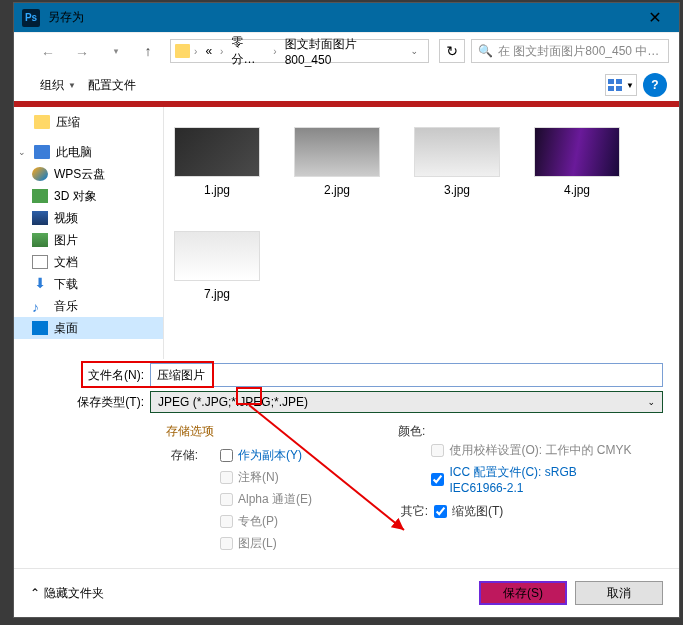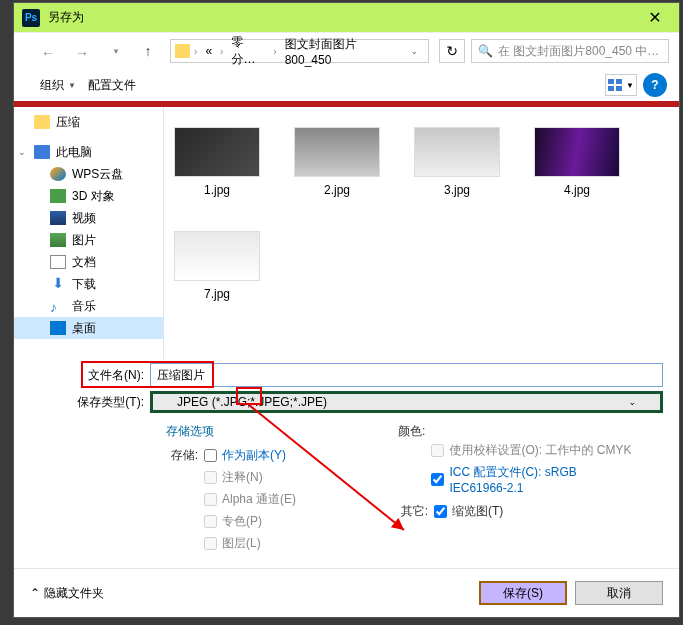--- a/index.html
+++ b/index.html
@@ -1,18 +1,18 @@
 <!DOCTYPE html>
 <html><head>
   <meta charset="utf-8">
   <style>
     * { margin: 0; padding: 0; box-sizing: border-box; font-family: "Microsoft YaHei", "Segoe UI", sans-serif; font-size: 12px; }
     body { background: #3a3a3a; width: 683px; height: 625px; position: relative; }
     .dialog { position: absolute; top: 2px; left: 13px; width: 667px; height: 616px; background: #fff; border: 1px solid #555; display: flex; flex-direction: column; }
-    .titlebar { height: 30px; background: #bef264; display: flex; align-items: center; padding: 0 4px 0 8px; border-bottom: 1px solid #eee; }
+    .titlebar { height: 30px; background: #0369a1; display: flex; align-items: center; padding: 0 4px 0 8px; border-bottom: 1px solid #eee; }
     .titlebar .ps-icon { width: 18px; height: 18px; background: #001e36; color: #31a8ff; font-size: 10px; font-weight: bold; display: flex; align-items: center; justify-content: center; border-radius: 2px; margin-right: 8px; }
     .titlebar .title { flex: 1; }
     .titlebar .close { width: 40px; height: 28px; display: flex; align-items: center; justify-content: center; font-size: 16px; cursor: pointer; }
 
     .navbar { height: 36px; display: flex; align-items: center; padding: 0 10px 0 20px; gap: 6px; }
     .nav-arrow { width: 28px; height: 24px; display: flex; align-items: center; justify-content: center; color: #888; font-size: 14px; }
     .nav-up { width: 24px; height: 24px; display: flex; align-items: center; justify-content: center; color: #444; font-size: 14px; }
     .breadcrumb { flex: 1; height: 24px; border: 1px solid #ccc; display: flex; align-items: center; padding: 0 4px; gap: 4px; margin: 0 4px; }
     .breadcrumb .folder-icon { width: 16px; height: 14px; background: #ffd868; border-radius: 1px; }
     .breadcrumb .sep { color: #888; font-size: 10px; }
@@ -27,21 +27,21 @@
     .tb-btn .drop { font-size: 8px; color: #555; }
     .tb-right { margin-left: auto; display: flex; align-items: center; gap: 6px; }
     .view-btn { width: 32px; height: 22px; border: 1px solid #ccc; display: flex; align-items: center; justify-content: center; }
     .help-btn { width: 24px; height: 24px; border-radius: 50%; background: #0078d4; color: #fff; display: flex; align-items: center; justify-content: center; font-weight: bold; }
 
     .content { flex: 1; display: flex; min-height: 0; }
     .sidebar { width: 150px; border-right: 1px solid #e5e5e5; padding: 4px 0; overflow-y: auto; overflow-x: hidden; }
     .tree-item { display: flex; align-items: center; padding: 2px 6px 2px 16px; height: 22px; cursor: pointer; gap: 6px; white-space: nowrap; }
     .tree-item.selected { background: #cde8ff; }
     .tree-item.root { padding-left: 4px; }
-    .tree-item.child { padding-left: 36px; }
+    .tree-item.child { padding-left: 18px; }
     .ti-icon { width: 16px; height: 14px; flex-shrink: 0; }
     .ico-folder { background: #ffd868; border-radius: 1px; }
     .ico-pc { background: #3b7dd8; border-radius: 1px; }
     .ico-cloud { background: linear-gradient(135deg,#ffa815,#0078d4); border-radius: 50%; }
     .ico-3d { background: #4a9e4a; }
     .ico-video { background: linear-gradient(#2d5fa8,#1a3766); }
     .ico-pic { background: linear-gradient(#58a858,#3a7e3a); }
     .ico-doc { background: #fff; border: 1px solid #888; }
     .ico-dl { color: #2d7dd8; background: none; font-size: 14px; text-align: center; line-height: 12px; }
     .ico-music { color: #2d7dd8; background: none; font-size: 14px; }
@@ -57,37 +57,37 @@
     .thumb-img.t2 { background: linear-gradient(#888,#ccc); }
     .thumb-img.t3 { background: linear-gradient(#c8c8c8,#f0f0f0); }
     .thumb-img.t4 { background: linear-gradient(100deg,#1a0a2a,#6a1a9a,#1a0a3a); }
     .thumb-img.t5 { background: linear-gradient(#e8e8e8,#fff); }
     .thumb-label { text-align: center; }
 
     .form-area { padding: 4px 16px 10px 16px; position: relative; }
     .form-row { display: flex; align-items: center; margin-bottom: 4px; }
     .form-label { width: 120px; text-align: right; padding-right: 6px; }
     .form-input { flex: 1; height: 24px; border: 1px solid #7a9fd4; padding: 1px 6px; outline: none; }
-    .form-select { flex: 1; height: 22px; border: 3px solid #14532d; background: #eaeaea; padding: 0 24px; display: flex; align-items: center; justify-content: space-between; }
+    .form-select { flex: 1; height: 22px; border: 1px solid #14532d; background: #eaeaea; padding: 0 7px; display: flex; align-items: center; justify-content: space-between; }
     .highlight-box1 { position: absolute; border: 2px solid #e60000; top: 2px; left: 67px; width: 133px; height: 27px; pointer-events: none; }
     .highlight-box2 { position: absolute; border: 2px solid #e60000; top: 28px; left: 222px; width: 26px; height: 18px; pointer-events: none; font-size: 16px; color: #e60000; }
 
     .options { display: flex; padding: 6px 0 6px 136px; gap: 30px; }
     .opt-col { display: flex; flex-direction: column; gap: 5px; }
-    .opt-title { color: #0369a1; margin-bottom: 2px; }
+    .opt-title { color: #a16207; margin-bottom: 2px; }
     .chk { display: flex; align-items: center; gap: 5px; color: #888; }
     .chk.enabled { color: #333; }
     .chk input { width: 13px; height: 13px; }
     .chk .link { color: #0067c0; }
     .opt-label { width: 32px; text-align: right; color: #333; }
 
     .footer { border-top: 1px solid #e5e5e5; padding: 12px 16px; display: flex; align-items: center; }
     .hide-folders { display: flex; align-items: center; gap: 4px; cursor: pointer; }
     .btn { width: 88px; height: 24px; border: 1px solid #999; background: #e1e1e1; margin-left: 8px; cursor: pointer; }
-    .btn.primary { border: 2px solid #a16207; background: #c4b5fd; }
+    .btn.primary { border: 2px solid #6d28d9; background: #be185d; }
 
     .arrow-line { position: absolute; pointer-events: none; }
   </style>
 </head>
 <body>
 
 <div class="dialog">
 
   <div class="titlebar">
     <div class="ps-icon">Ps</div>
@@ -223,21 +223,21 @@
         <span>JPEG (*.JPG;*.JPEG;*.JPE)</span>
         <span style="font-size:9px">⌄</span>
       </div>
     </div>
     <div class="highlight-box1"></div>
     <div class="highlight-box2"></div>
 
     <div class="options">
       <div class="opt-col" style="width:200px;">
         <div class="opt-title">存储选项</div>
-        <div style="display:flex;gap:6px;">
+        <div style="display:flex;gap:22px;">
           <div class="opt-label">存储:</div>
           <div class="opt-col" style="gap:5px;">
             <label class="chk enabled">
                 <input type="checkbox" style="">
                 <span class="link">作为副本(Y)</span>
               </label>
             <label class="chk">
                 <input type="checkbox" disabled="" style="">
                 <span>注释(N)</span>
               </label>

